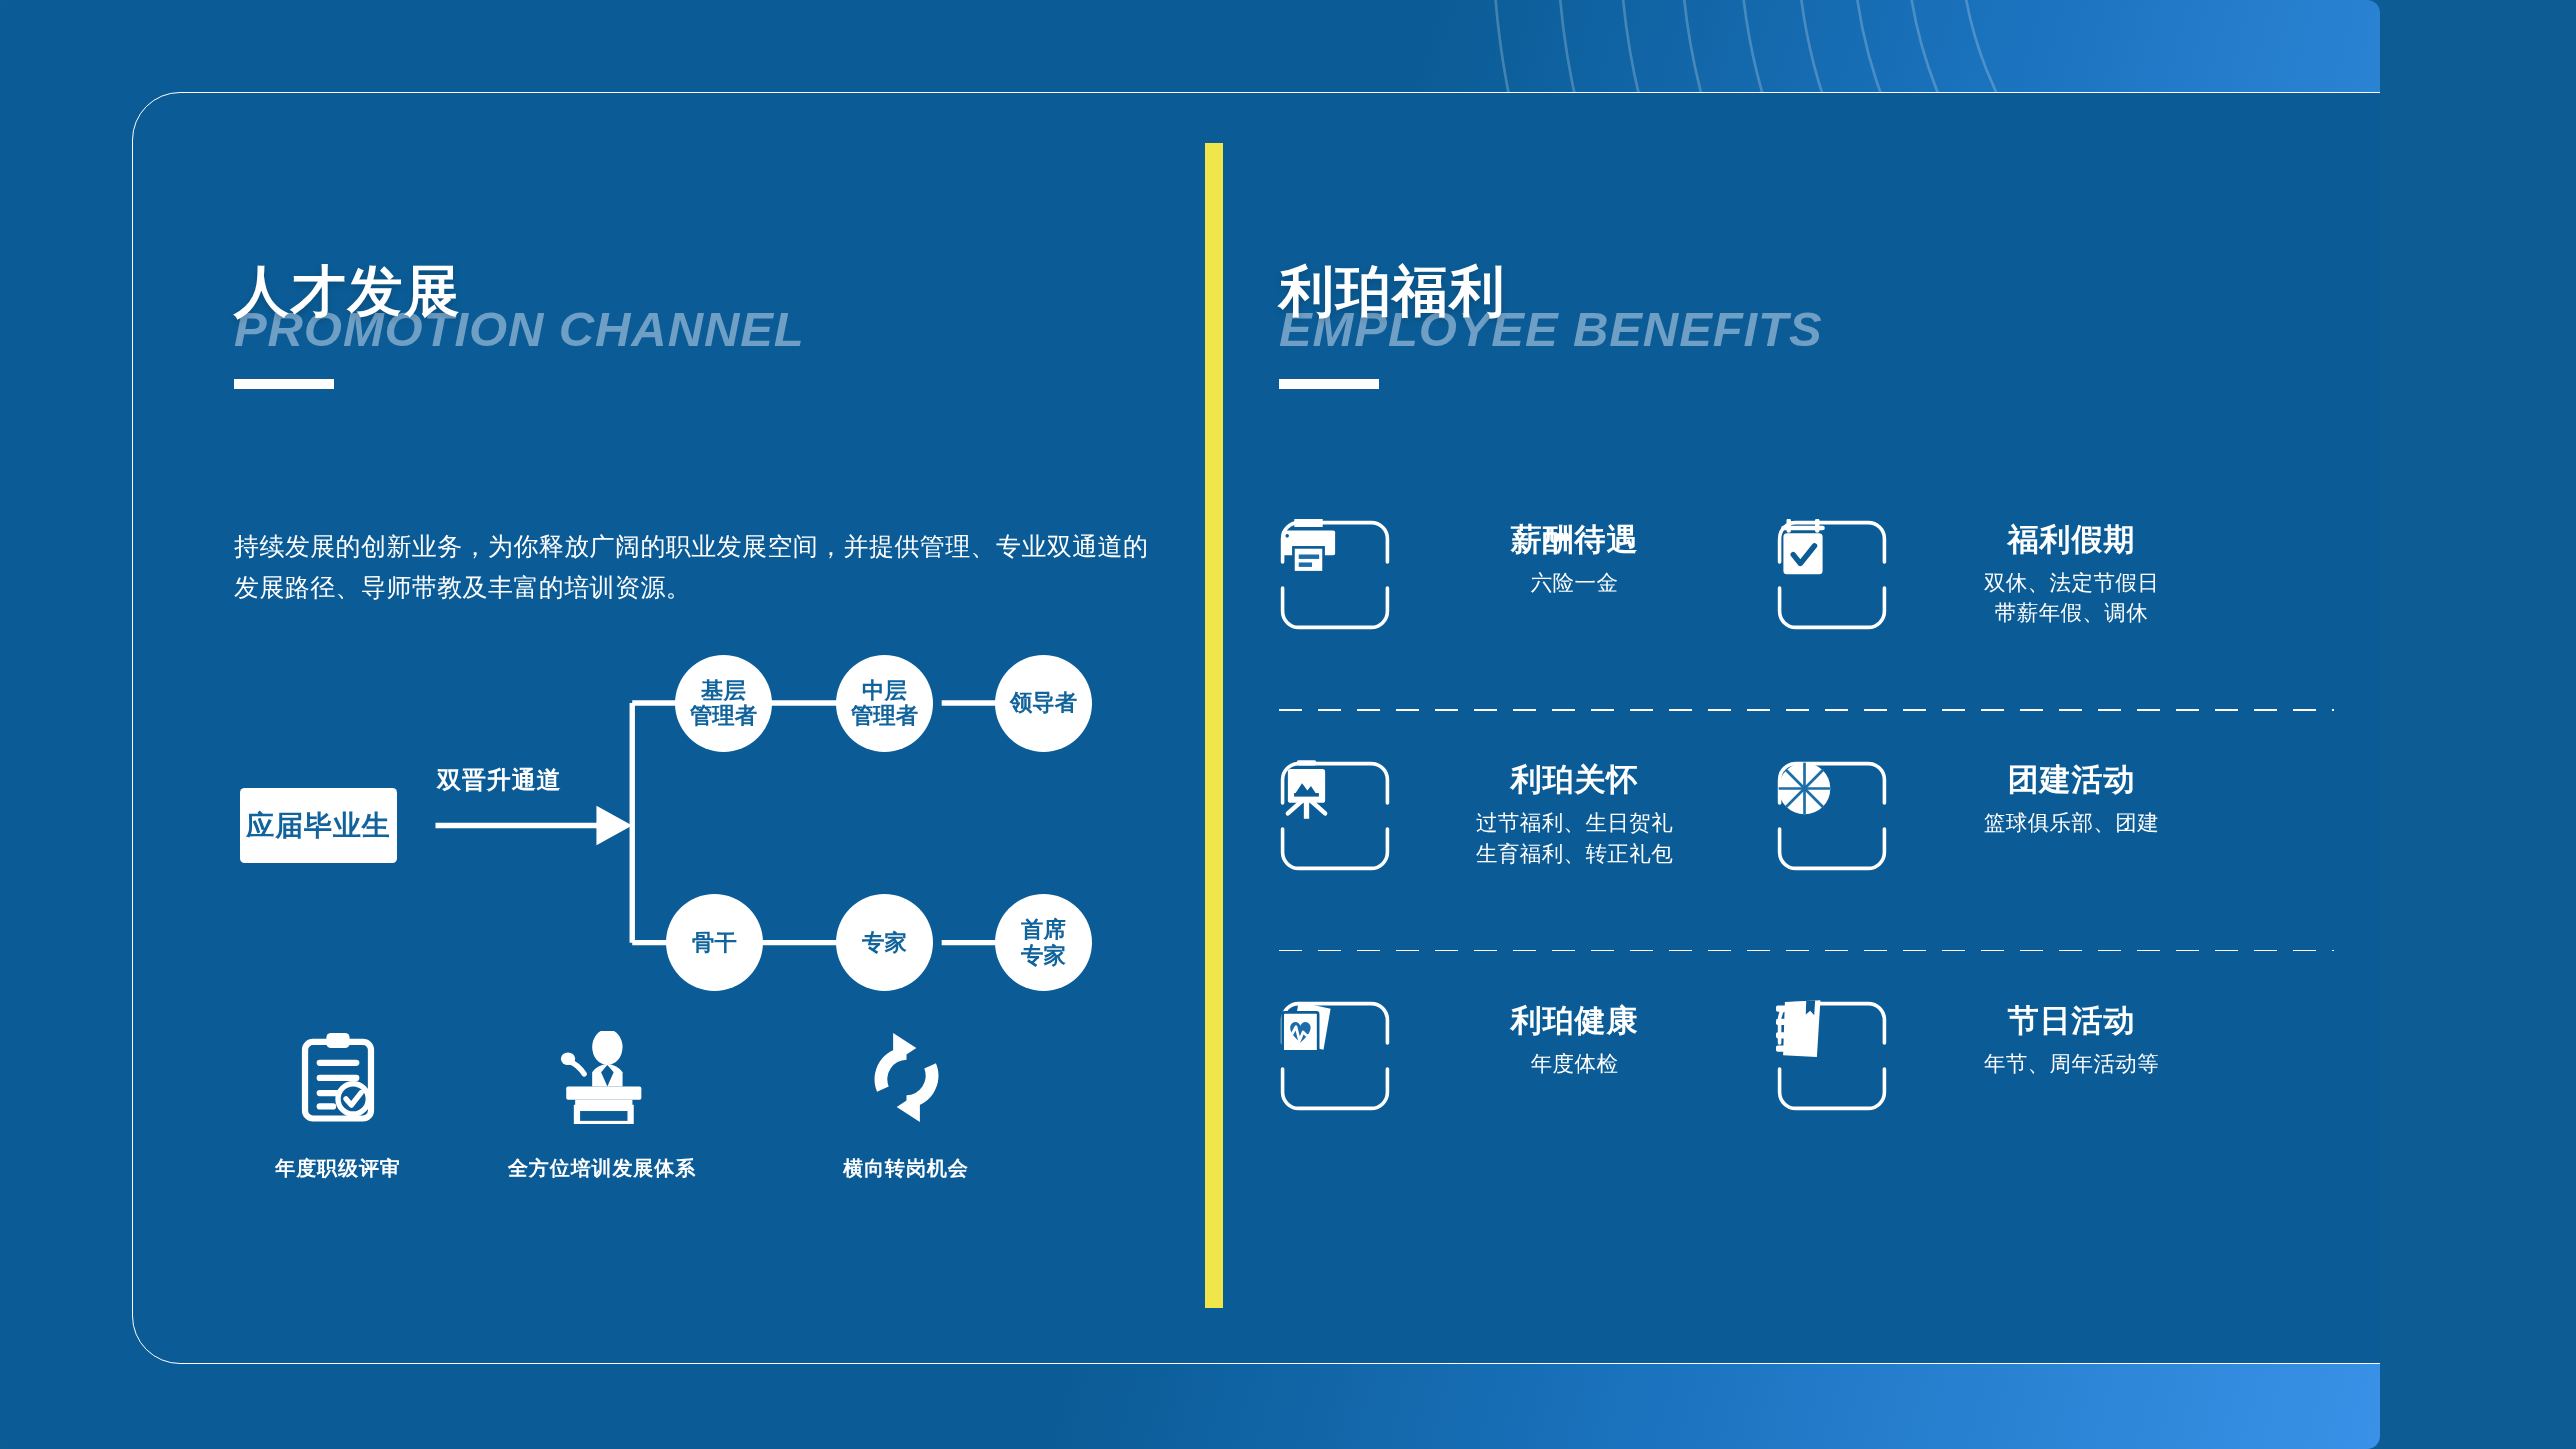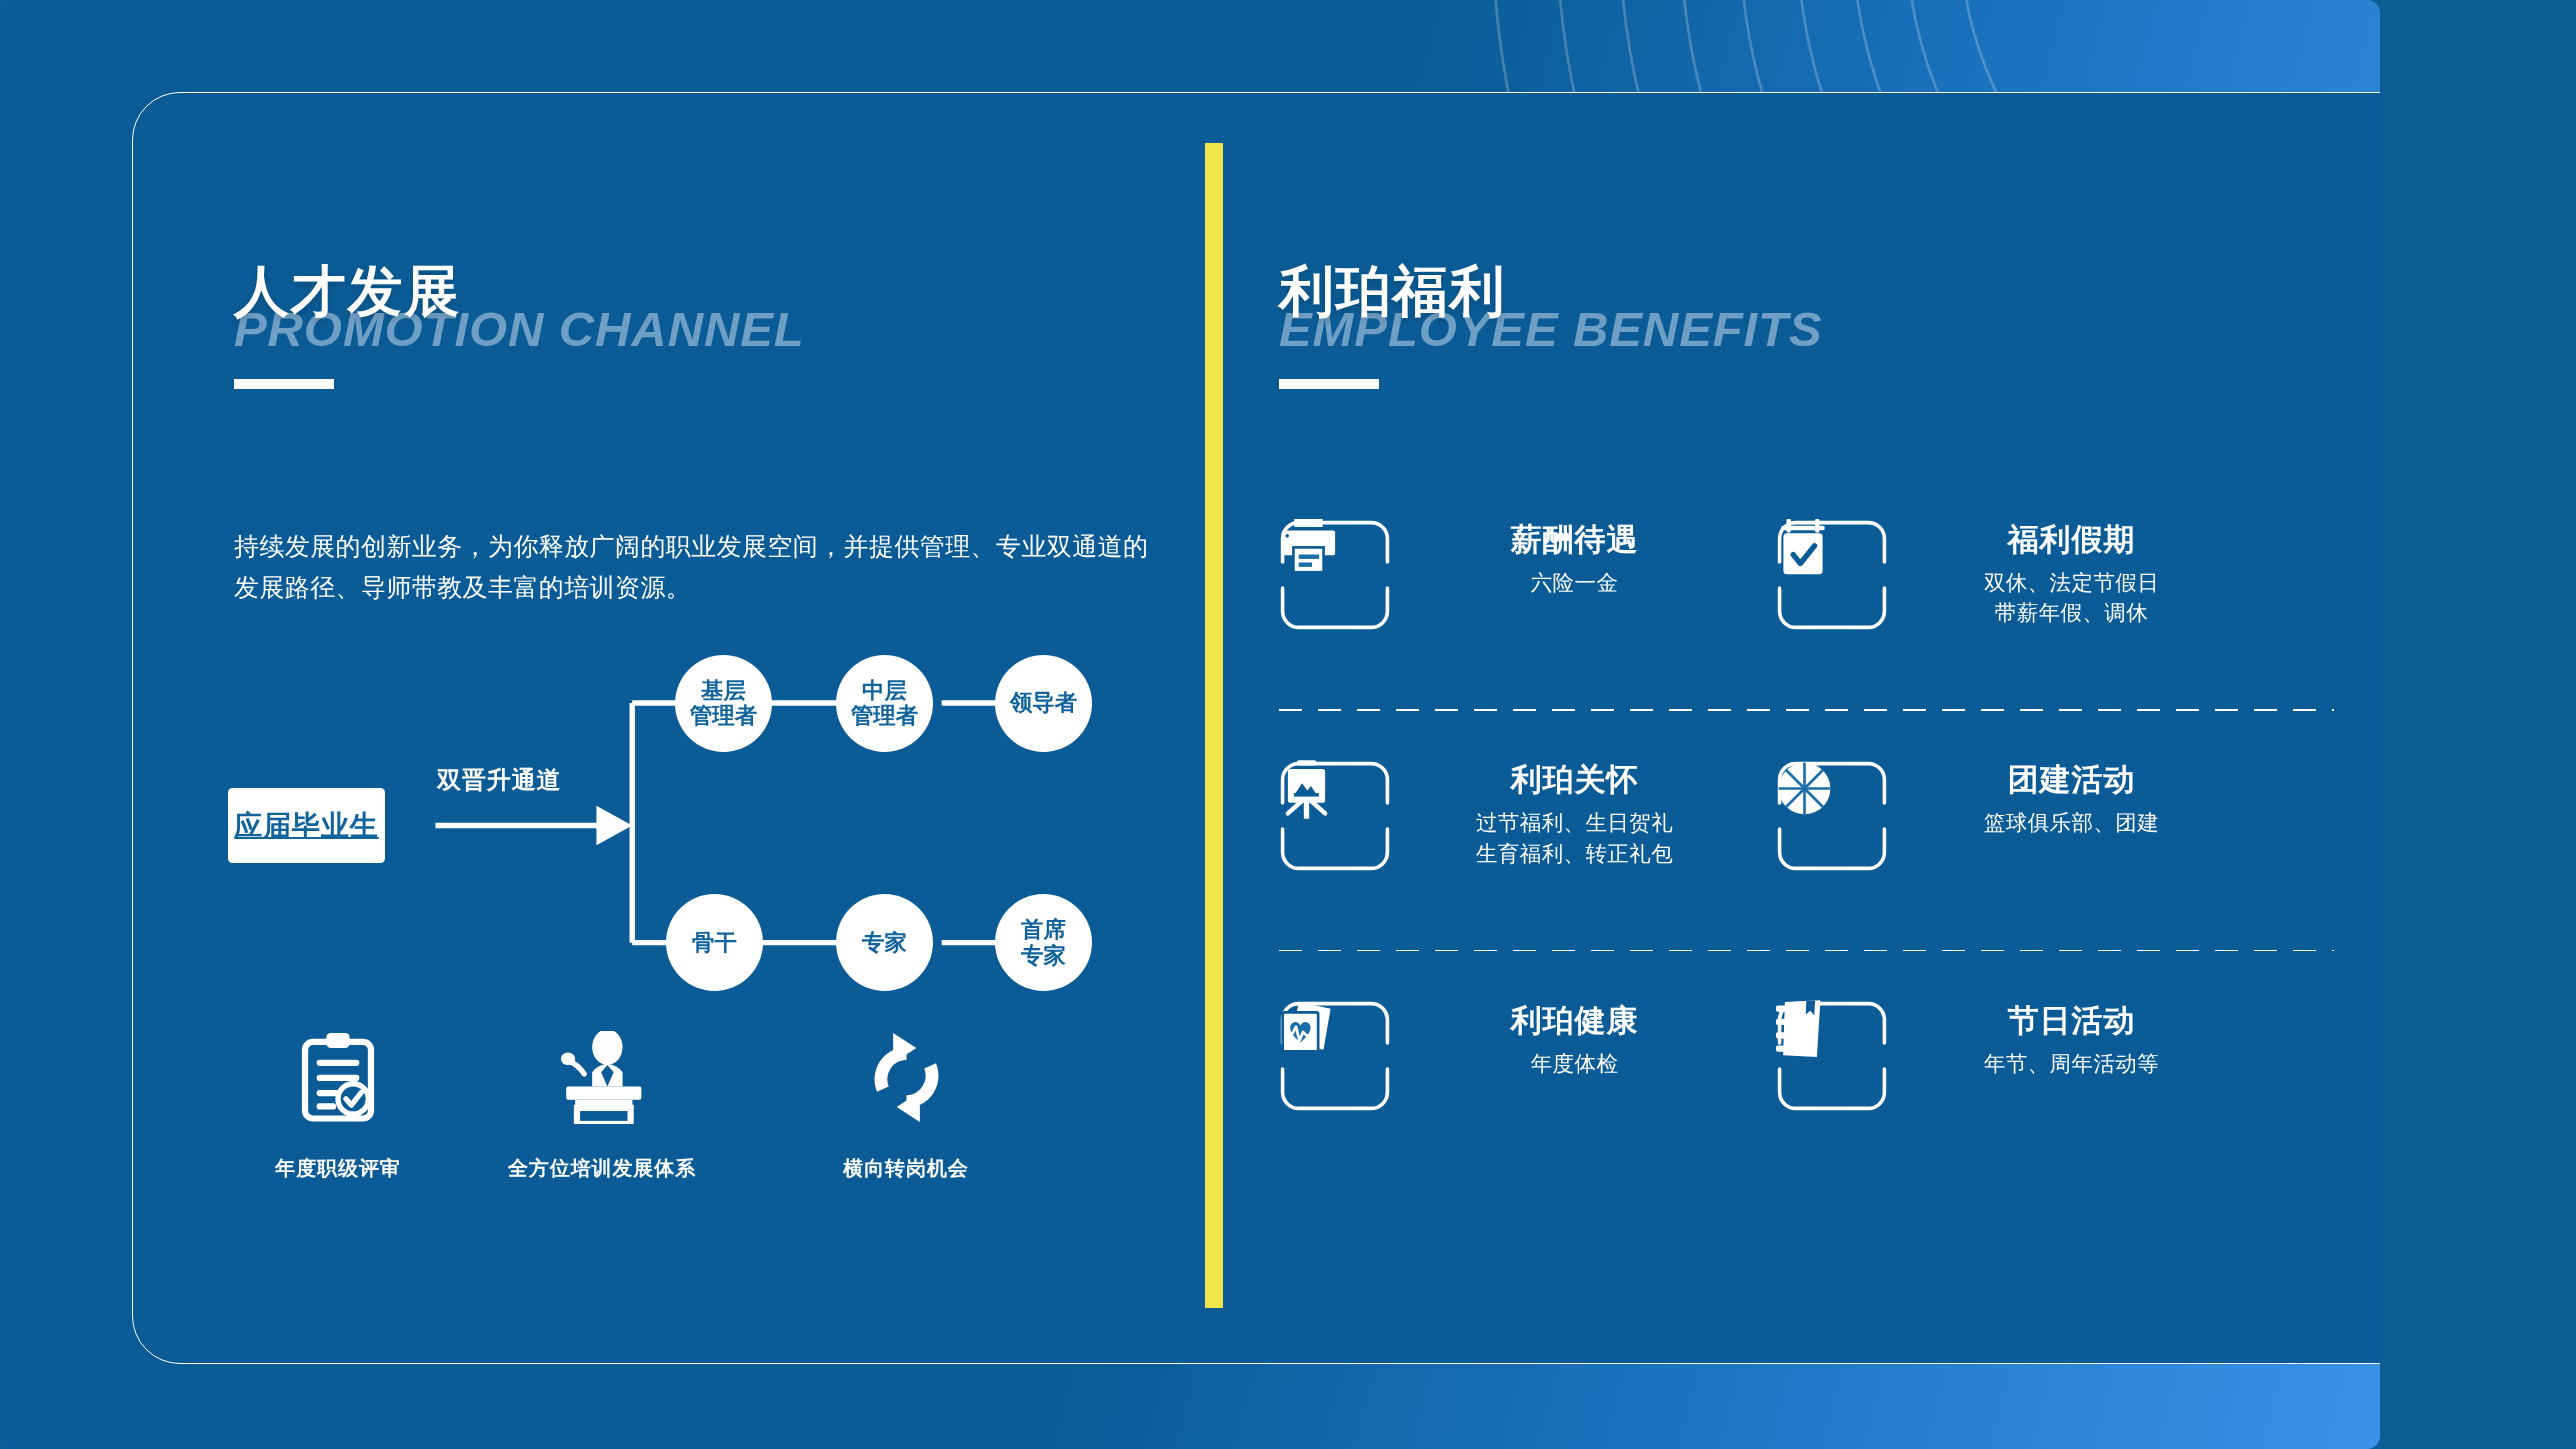--- a/index.html
+++ b/index.html
@@ -122,21 +122,21 @@
         <line x1="598" y1="68" x2="690" y2="68"></line>
         <line x1="798" y1="68" x2="866" y2="68"></line>
 
         <line x1="590" y1="336" x2="690" y2="336"></line>
         <line x1="798" y1="336" x2="866" y2="336"></line>
       </g>
 
       <polygon points="412,183 412,227 452,205" fill="#ffffff"></polygon>
     </svg>
 
-    <div class="grad-box" style="left:0px;top:146px;width:157px;height:75px;text-decoration:underline;">
+    <div class="grad-box" style="left:12px;top:146px;width:157px;height:75px;">
       <span>应届毕业生</span>
     </div>
 
     <div class="arrow-label" style="left:209px;top:122px;">
       <span>双晋升通道</span>
     </div>
 
     <div class="node" style="left:447px;top:12.5px;width:97px;height:97px;">
       <div>
         <div>基层</div>

